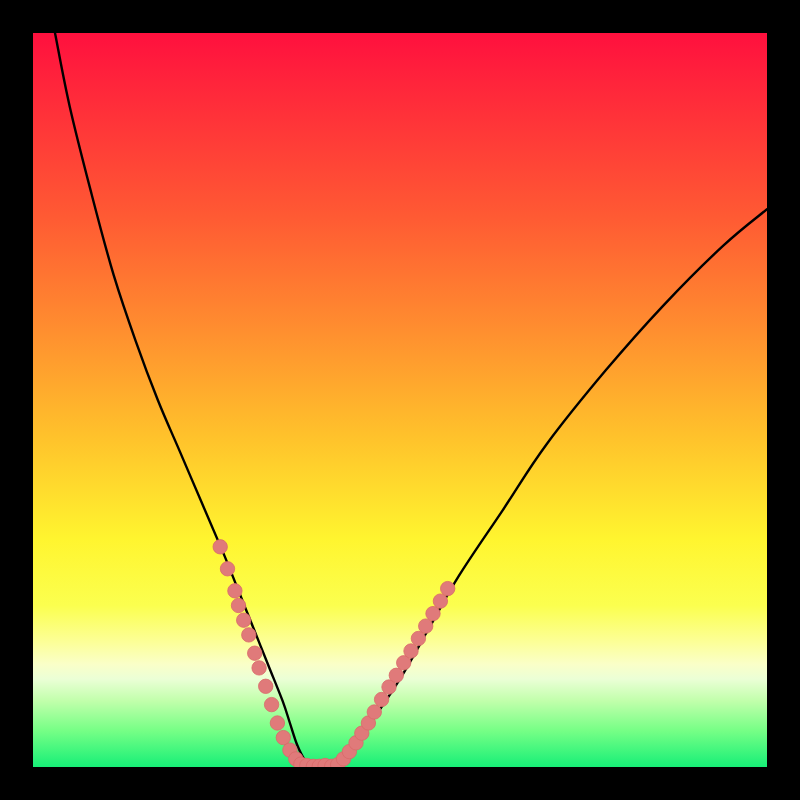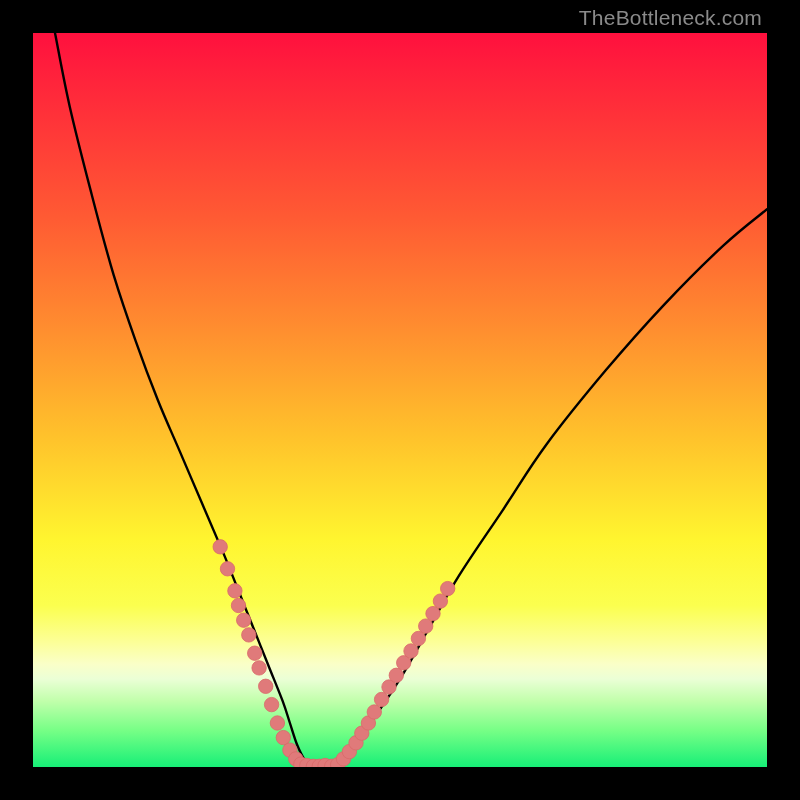--- a/index.html
+++ b/index.html
@@ -100,14 +100,13 @@
           <circle cx="370.7" cy="629.8" r="7.2" fill="#e07a7a" stroke="#d96a6a" stroke-width="0.8"></circle>
           <circle cx="378.0" cy="618.0" r="7.2" fill="#e07a7a" stroke="#d96a6a" stroke-width="0.8"></circle>
           <circle cx="385.4" cy="605.5" r="7.2" fill="#e07a7a" stroke="#d96a6a" stroke-width="0.8"></circle>
           <circle cx="392.7" cy="593.1" r="7.2" fill="#e07a7a" stroke="#d96a6a" stroke-width="0.8"></circle>
           <circle cx="400.0" cy="580.6" r="7.2" fill="#e07a7a" stroke="#d96a6a" stroke-width="0.8"></circle>
           <circle cx="407.4" cy="568.1" r="7.2" fill="#e07a7a" stroke="#d96a6a" stroke-width="0.8"></circle>
           <circle cx="414.7" cy="555.6" r="7.2" fill="#e07a7a" stroke="#d96a6a" stroke-width="0.8"></circle>
         </g>
     </svg>
   </div>
-  <div class="watermark">TheBottleneck.com</div>
 </div>
 
 </body></html>

